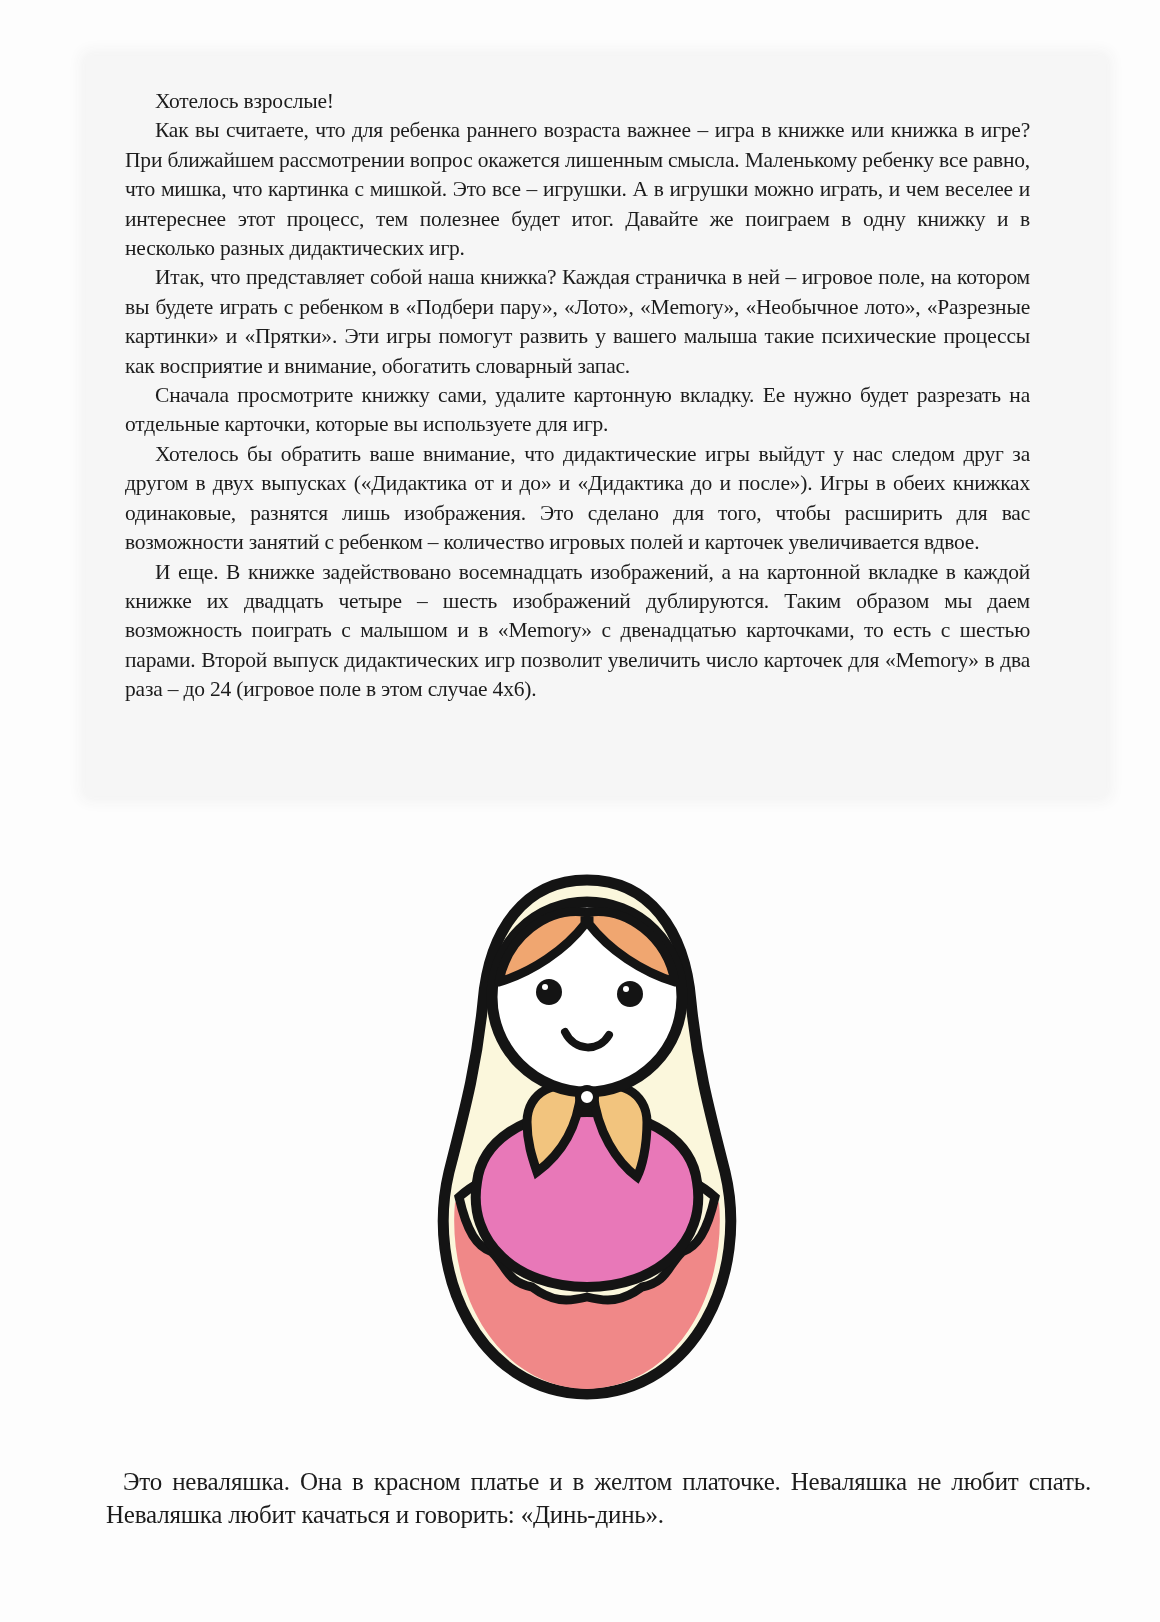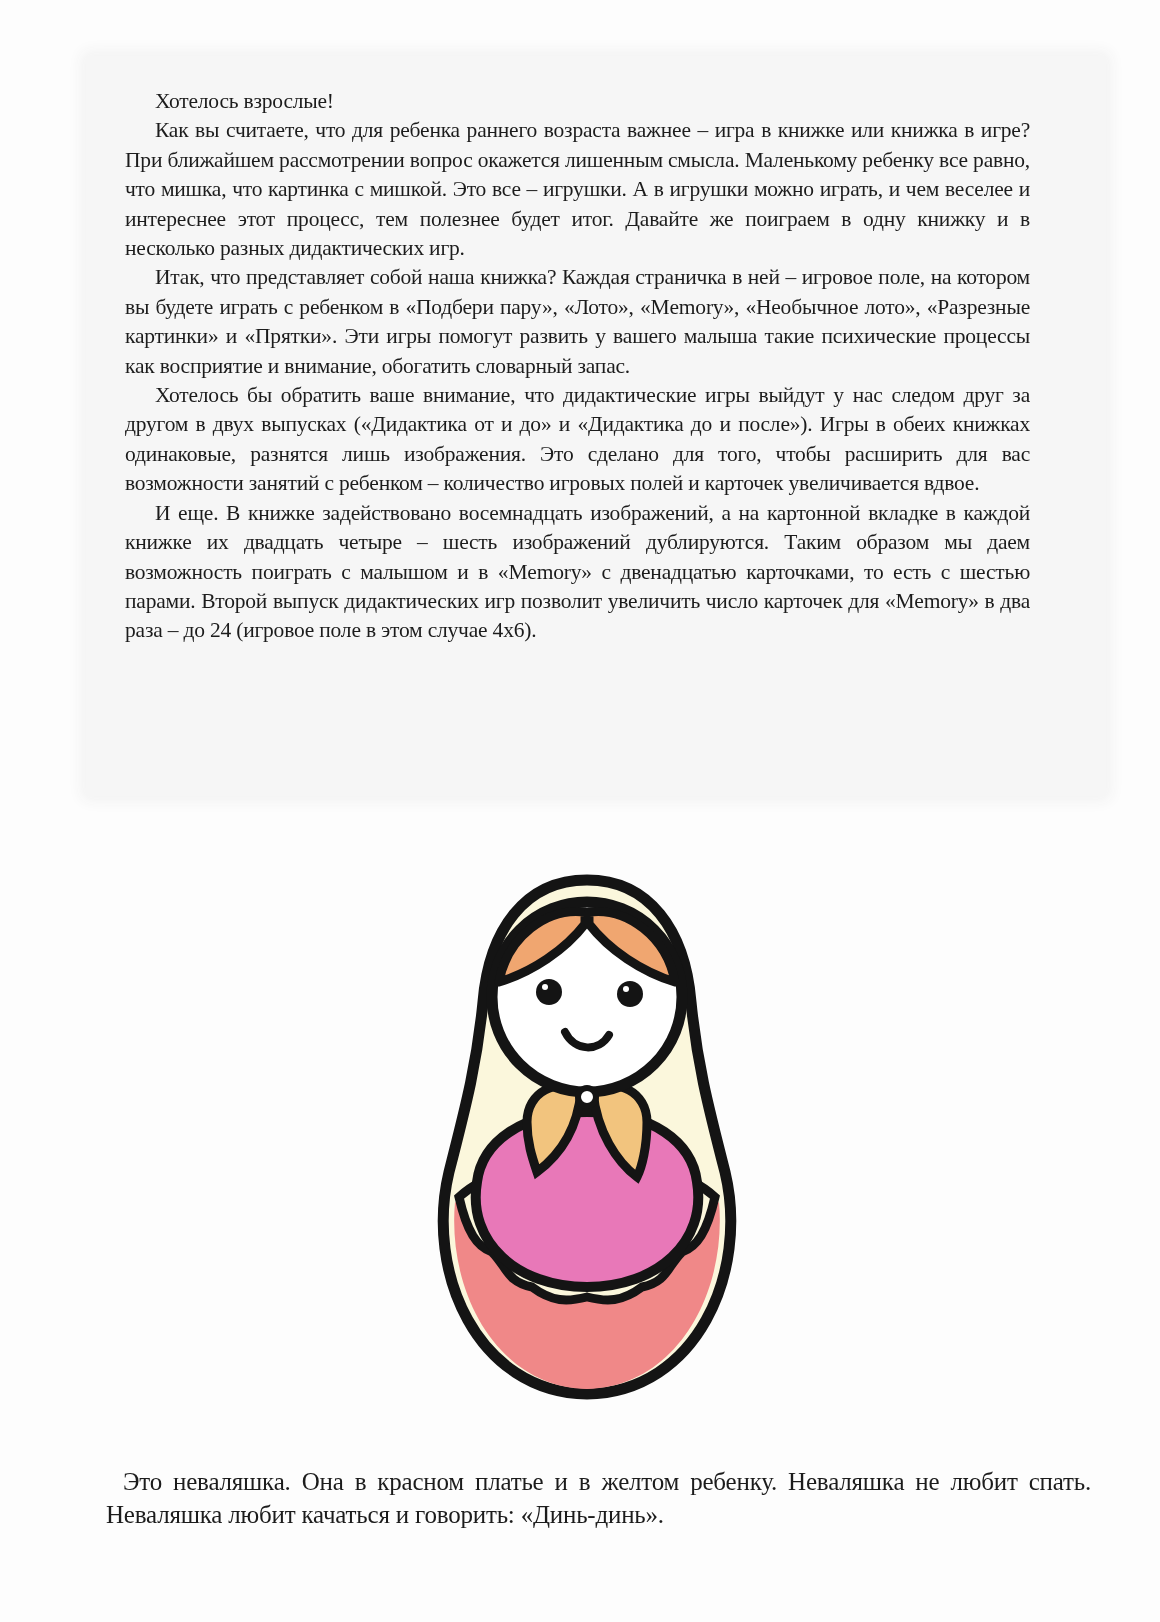--- a/index.html
+++ b/index.html
@@ -30,20 +30,21 @@
 </style>
 </head>
 <body>
 
 <div class="intro-box"></div>
 
 <div class="intro-text">
   <p class="greeting">Хотелось взрослые!</p>
   <p>Как вы считаете, что для ребенка раннего возраста важнее – игра в книжке или книжка в игре? При ближайшем рассмотрении вопрос окажется лишенным смысла. Маленькому ребенку все равно, что мишка, что картинка с мишкой. Это все – игрушки. А в игрушки можно играть, и чем веселее и интереснее этот процесс, тем полезнее будет итог. Давайте же поиграем в одну книжку и в несколько разных дидактических игр.</p>
   <p>Итак, что представляет собой наша книжка? Каждая страничка в ней – игровое поле, на котором вы будете играть с ребенком в «Подбери пару», «Лото», «Memory», «Необычное лото», «Разрезные картинки» и «Прятки». Эти игры помогут развить у вашего малыша такие психические процессы как восприятие и внимание, обогатить словарный запас.</p>
+  <p>Сначала просмотрите книжку сами, удалите картонную вкладку. Ее нужно будет разрезать на отдельные карточки, которые вы используете для игр.</p>
   <p>Хотелось бы обратить ваше внимание, что дидактические игры выйдут у нас следом друг за другом в двух выпусках («Дидактика от и до» и «Дидактика до и после»). Игры в обеих книжках одинаковые, разнятся лишь изображения. Это сделано для того, чтобы расширить для вас возможности занятий с ребенком – количество игровых полей и карточек увеличивается вдвое.</p>
   <p>И еще. В книжке задействовано восемнадцать изображений, а на картонной вкладке в каждой книжке их двадцать четыре – шесть изображений дублируются. Таким образом мы даем возможность поиграть с малышом и в «Memory» с двенадцатью карточками, то есть с шестью парами. Второй выпуск дидактических игр позволит увеличить число карточек для «Memory» в два раза – до 24 (игровое поле в этом случае 4x6).</p>
 </div>
 
 <svg class="doll" viewBox="0 0 300 530" xmlns="http://www.w3.org/2000/svg">
 
   <path d="M150 8 C 88 8, 52 58, 46 130 C 40 190, 30 230, 12 300 C -12 400, 40 520, 150 522 C 260 520, 312 400, 288 300 C 270 230, 260 190, 254 130 C 248 58, 212 8, 150 8 Z" fill="#fbf7dc" stroke="#141414" stroke-width="11"></path>
 
   <path d="M18 330 C 10 420, 60 515, 150 517 C 240 515, 290 420, 282 330 C 250 360, 220 395, 150 395 C 80 395, 50 360, 18 330 Z" fill="#f08888" stroke="none"></path>
 
@@ -63,14 +64,14 @@
 
   <circle cx="112" cy="120" r="13" fill="#141414"></circle>
   <circle cx="193" cy="122" r="13" fill="#141414"></circle>
   <circle cx="108" cy="115" r="3" fill="#ffffff"></circle>
   <circle cx="189" cy="117" r="3" fill="#ffffff"></circle>
 
   <path d="M128 160 C 138 180, 162 180, 172 163" fill="none" stroke="#141414" stroke-width="8" stroke-linecap="round"></path>
 </svg>
 
 <div class="caption">
-  <p>Это неваляшка. Она в красном платье и в желтом ребенку. Неваляшка не любит спать. Неваляшка любит качаться и говорить: «Динь-динь».</p>
+  <p>Это неваляшка. Она в красном платье и в желтом платочке. Неваляшка не любит спать. Неваляшка любит качаться и говорить: «Динь-динь».</p>
 </div>
 
 </body></html>

